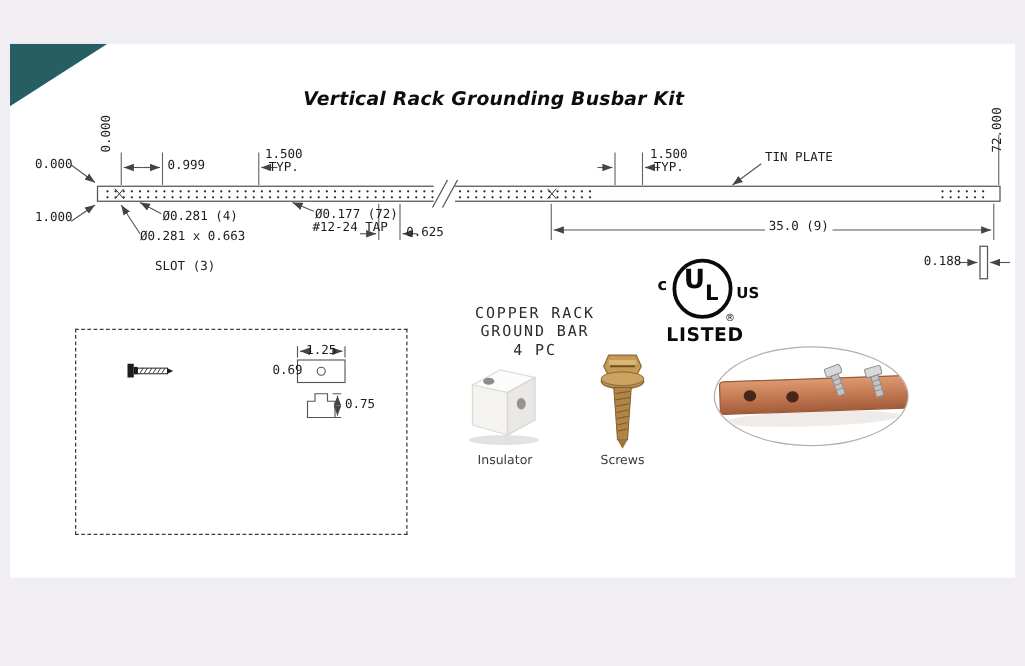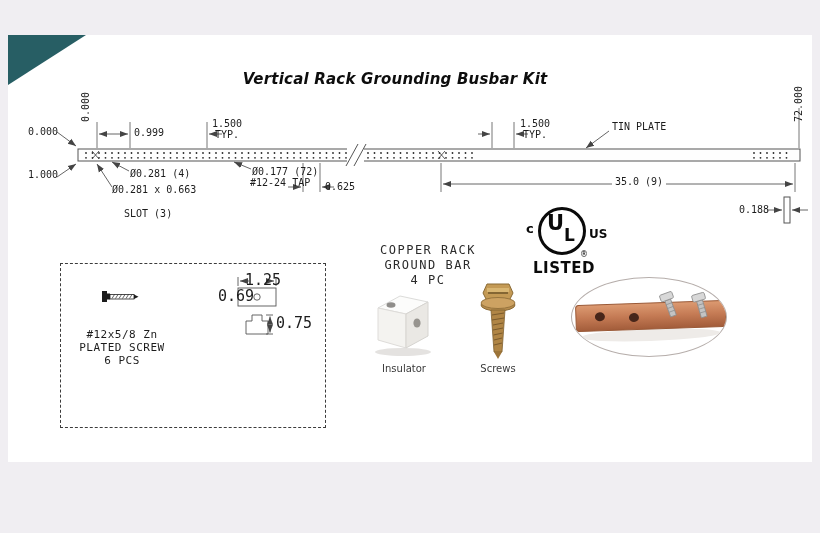--- a/index.html
+++ b/index.html
@@ -5,21 +5,21 @@
   * { margin:0; padding:0; box-sizing:border-box; }
   html,body { background:#ffffff; }
   body { font-family:"DejaVu Sans", sans-serif; }
   .stage { position:relative; width:820px; height:533px; background:#f0eef2; overflow:hidden; }
   .sheet { position:absolute; left:8px; top:35px; width:804px; height:427px; background:#ffffff; }
   .title { position:absolute; left:0; right:30px; top:70px; text-align:center;
            font-size:15px; font-weight:bold; color:#0d0d0d; letter-spacing:.2px;font-style:italic; }
   svg.linework { position:absolute; left:0; top:0; pointer-events:none; }
   .lbl { position:absolute; font-family:"DejaVu Sans Mono", monospace; font-size:10px;
          line-height:11px; color:#1c1c1c; white-space:nowrap; }
-  .lbl.sm { font-size:15px; }
+  .lbl.sm { font-size:10px; }
   .vrot { transform:rotate(-90deg); transform-origin:0 0; }
   .kit { position:absolute; left:372px; top:215px; width:112px; text-align:center;
          font-family:"DejaVu Sans Mono", monospace; font-size:12px; letter-spacing:1.5px;
          color:#2b2b2b; line-height:15px;margin-top:28px; }
   .blocktxt { position:absolute; text-align:center; font-family:"DejaVu Sans Mono", monospace;
               font-size:11px; letter-spacing:.5px; color:#1c1c1c; line-height:13px; }
   .dashedbox { position:absolute; left:60px; top:263px; width:266px; height:165px;
                border:1.5px dashed #3c3c3c; }
   .photolabel { position:absolute; font-size:10px; color:#3a3a3a; text-align:center;
                 font-family:"DejaVu Sans", sans-serif; }
@@ -288,25 +288,20 @@
     <span class="reg">®</span>
     <div class="listed">LISTED</div>
   </div>
 
   <div class="dashedbox"></div>
 
   <div class="lbl sm" style="left:245px;top:275px">1.25</div>
   <div class="lbl sm" style="left:218px;top:291px">0.69</div>
   <div class="lbl sm" style="left:276px;top:318px">0.75</div>
 
-  <div class="blocktxt" style="left:62px;top:328px;width:120px">
-    <div>#12x5/8 Zn</div>
-    <div>PLATED SCREW</div>
-    <div>6 PCS</div>
-  </div>
 
 
 
   <svg class="photo" style="left:370px;top:286px" width="68" height="72">
     <ellipse cx="33" cy="66" rx="28" ry="4" fill="#e4e2e0"></ellipse>
     <polygon points="8,22 30,10 58,16 36,28" fill="#fcfcfb" stroke="#dcdcda" stroke-width="1"></polygon>
     <polygon points="8,22 36,28 36,62 8,54" fill="#f4f3f0" stroke="#dedcd9" stroke-width="1"></polygon>
     <polygon points="36,28 58,16 58,50 36,62" fill="#eae8e4" stroke="#d6d4d0" stroke-width="1"></polygon>
     <ellipse cx="21" cy="19" rx="4.5" ry="2.8" fill="#8f8d8a"></ellipse>
     <ellipse cx="47" cy="37" rx="3.6" ry="4.6" fill="#97948f"></ellipse>

